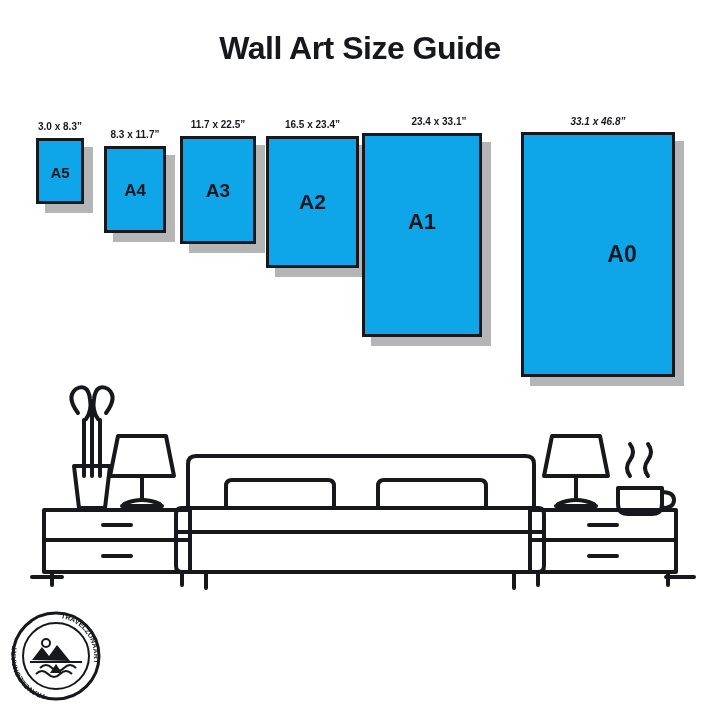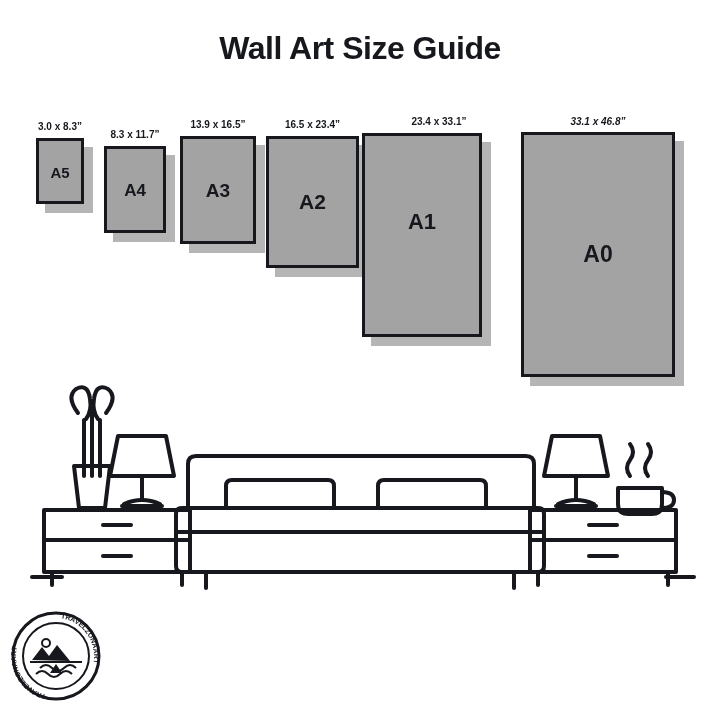--- a/index.html
+++ b/index.html
@@ -48,21 +48,21 @@
   .frame-dim {
     position: absolute;
     font-size: 10px;
     font-weight: bold;
     color: #16181d;
     white-space: nowrap;
     text-align: center;
   }
   .frame-box {
     position: absolute;
-    background: #a3a3a3;
+    background: #0ea5e9;
     border: 3px solid #16181d;
     box-sizing: border-box;
     box-shadow: 9px 9px 0 0 rgba(120,120,120,0.55);
   }
   .frame-label {
     position: absolute;
     left: 0;
     width: 100%;
     text-align: center;
     font-weight: bold;
@@ -111,41 +111,41 @@
           <div class="frame-label" style="font-size: 15px; top: 22.5px;">A5</div>
         </div>
       </div>
       <div class="frame-group">
         <div class="frame-dim" style="left: 104px; top: 129px; width: 62px;">8.3 x 11.7”</div>
         <div class="frame-box" style="left: 104px; top: 146px; width: 62px; height: 87px;">
           <div class="frame-label" style="font-size: 17px; top: 31.6px;">A4</div>
         </div>
       </div>
       <div class="frame-group">
-        <div class="frame-dim" style="left: 180px; top: 119px; width: 76px;">13.9 x 16.5”</div>
+        <div class="frame-dim" style="left: 180px; top: 119px; width: 76px;">11.7 x 22.5”</div>
         <div class="frame-box" style="left: 180px; top: 136px; width: 76px; height: 108px;">
           <div class="frame-label" style="font-size: 19px; top: 40.7px;">A3</div>
         </div>
       </div>
       <div class="frame-group">
         <div class="frame-dim" style="left: 266px; top: 119px; width: 93px;">16.5 x 23.4”</div>
         <div class="frame-box" style="left: 266px; top: 136px; width: 93px; height: 132px;">
           <div class="frame-label" style="font-size: 21px; top: 51.3px;">A2</div>
         </div>
       </div>
       <div class="frame-group">
         <div class="frame-dim" style="left: 379px; top: 116px; width: 120px;">23.4 x 33.1”</div>
         <div class="frame-box" style="left: 362px; top: 133px; width: 120px; height: 204px;">
           <div class="frame-label" style="font-size: 22px; top: 72.6px;">A1</div>
         </div>
       </div>
       <div class="frame-group">
         <div class="frame-dim" style="left: 521px; top: 116px; width: 154px; font-style: italic;">33.1 x 46.8”</div>
         <div class="frame-box" style="left: 521px; top: 132px; width: 154px; height: 245px;">
-          <div class="frame-label" style="font-size: 23px; top: 106.4px;">A0</div>
+          <div class="frame-label" style="font-size: 23px; top: 106.4px; padding-left: 24px;">A0</div>
         </div>
       </div>
     </div>
 
   <div class="scene">
     <svg width="720" height="230" viewBox="0 0 720 230" xmlns="http://www.w3.org/2000/svg" fill="none" stroke="#16181d" stroke-width="4" stroke-linecap="round" stroke-linejoin="round">
 
       <g stroke-width="4">
         <line x1="32" y1="197" x2="62" y2="197"></line>
         <line x1="666" y1="197" x2="694" y2="197"></line>

